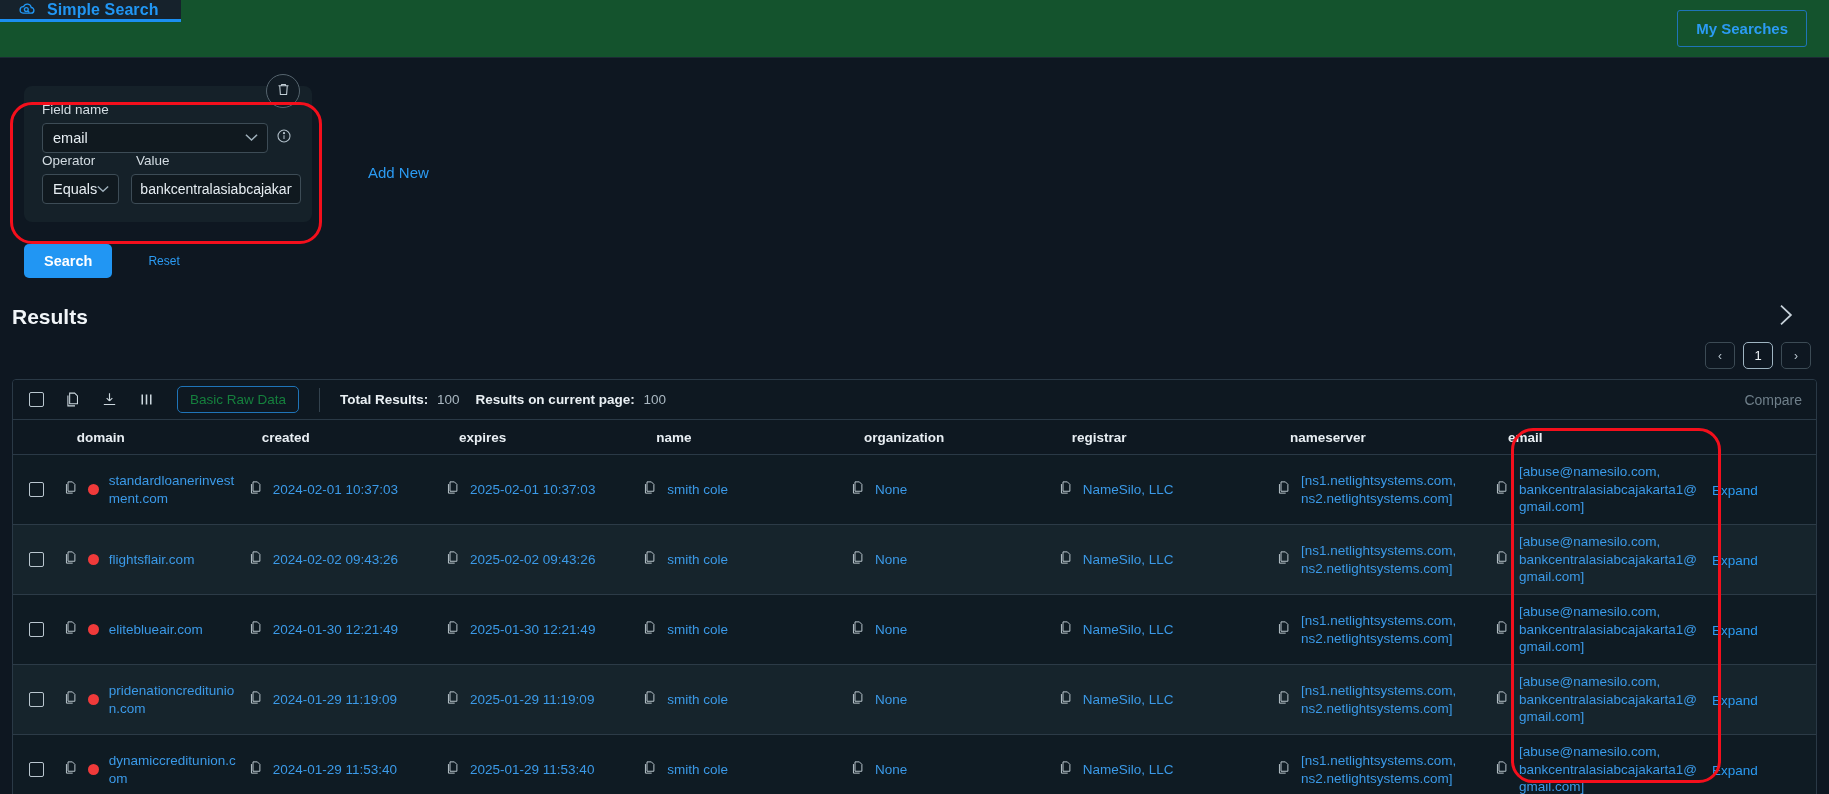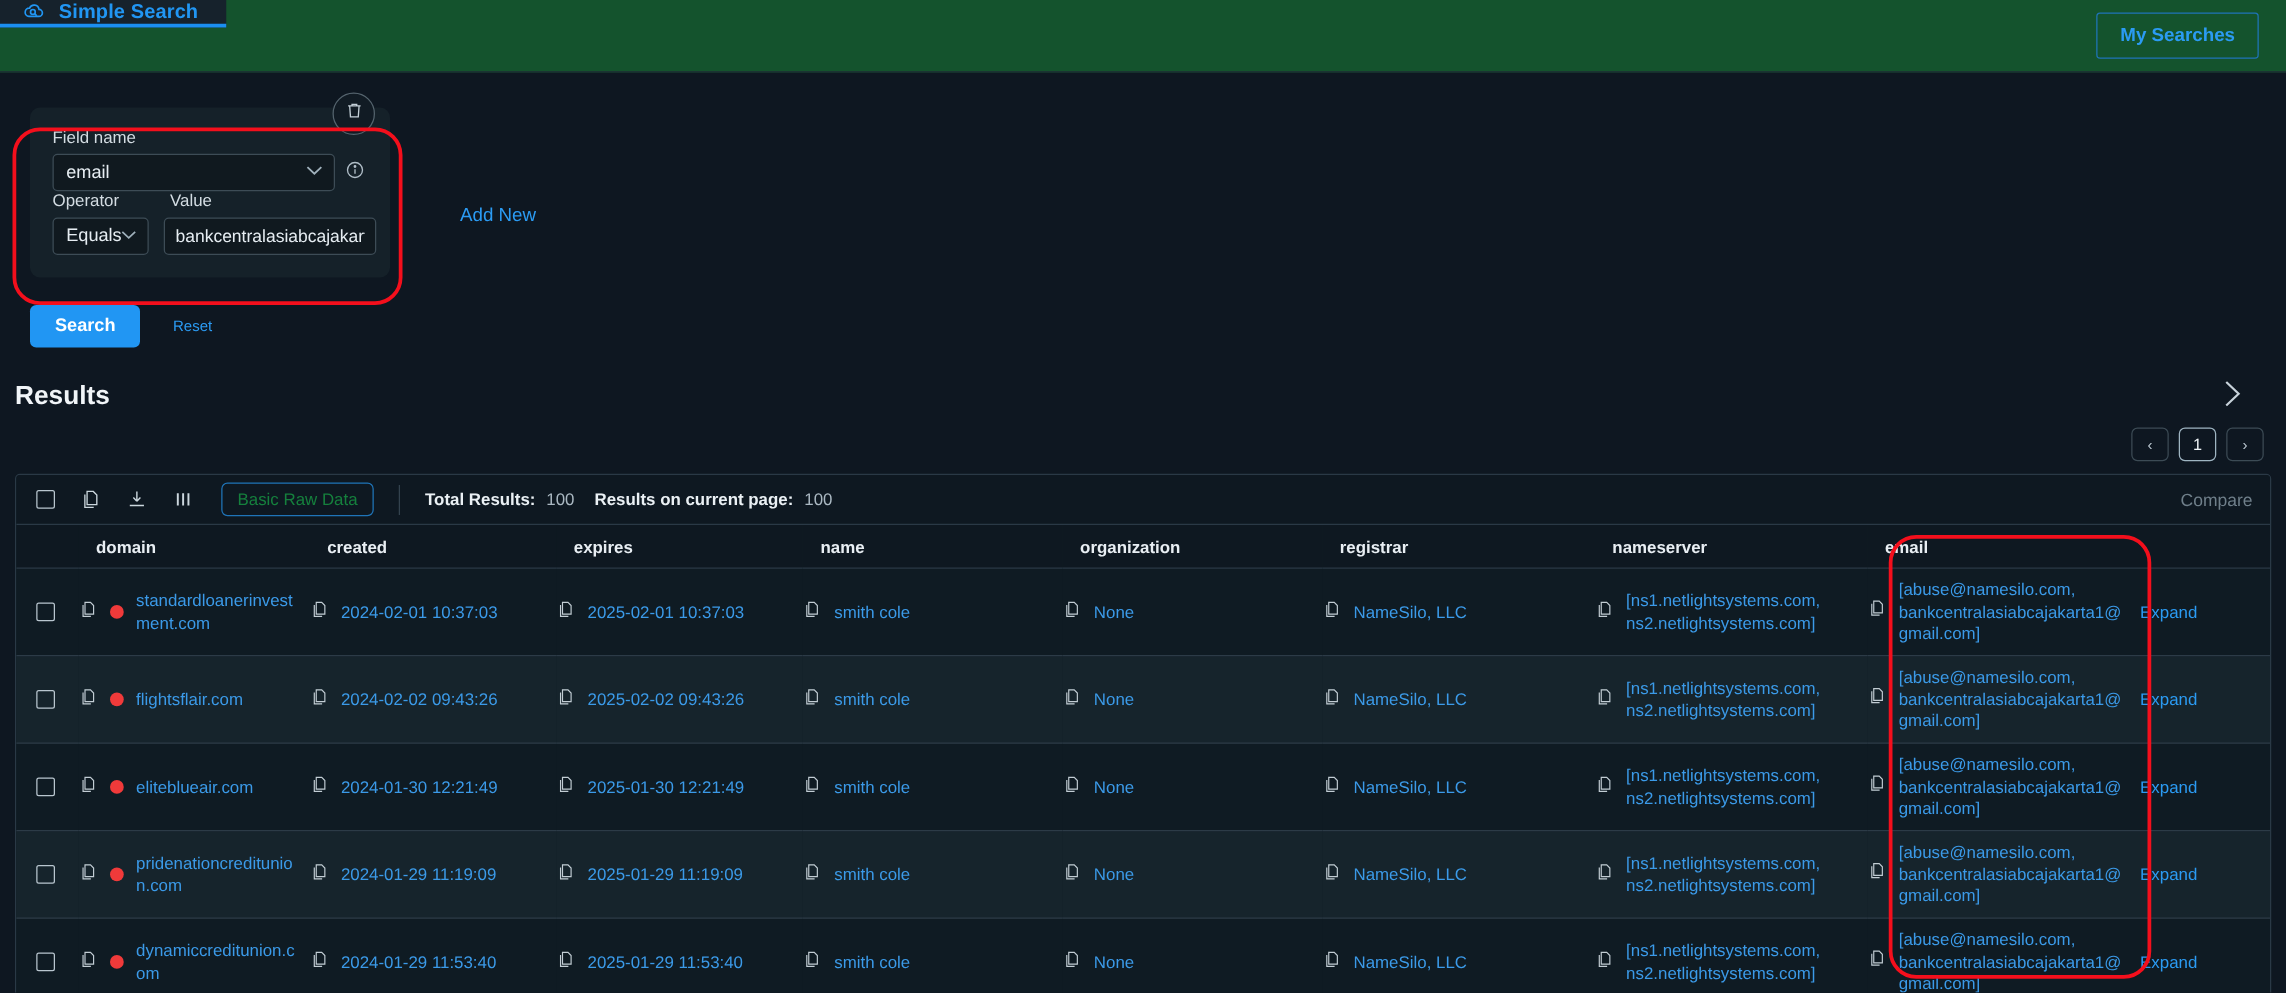--- a/index.html
+++ b/index.html
@@ -99,21 +99,21 @@
   .inforow { display:flex; align-items:center; }
   .infoic { margin-left: 8px; }
   .subrow { display: flex; gap: 12px; }
 
   .addnew {
     color: #2b9bf3; font-size: 15px;
     margin-left: 56px; margin-top: 92px;
     cursor: pointer;
   }
 
-  .actions { display: flex; align-items: center; gap: 26px; margin: 22px 0 0 24px; }
+  .actions { display: flex; align-items: center; gap: 36px; margin: 22px 0 0 24px; }
   .btn-search {
     background: #2196f3; color: #fff;
     border: none; border-radius: 5px;
     font-size: 14.5px; font-weight: bold;
     padding: 9px 20px; cursor: pointer;
   }
   .btn-reset { color: #2b9bf3; font-size: 12px; cursor: pointer; background:none;border:none; }
 
   
   .resbar {

